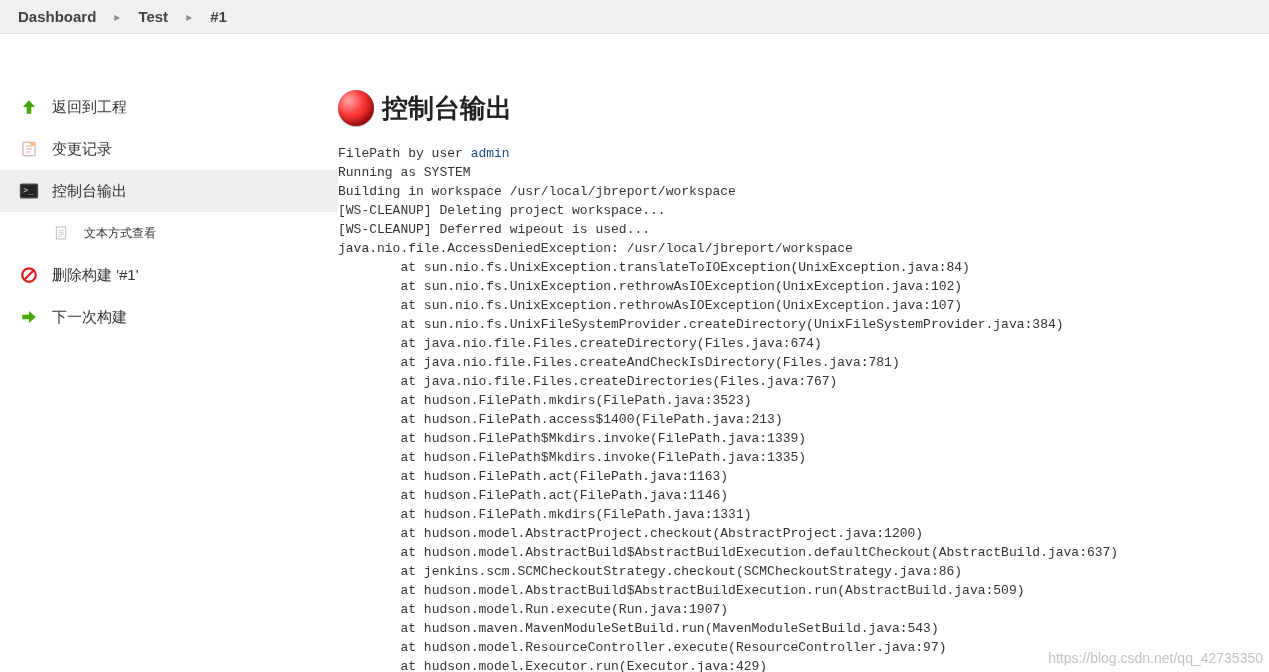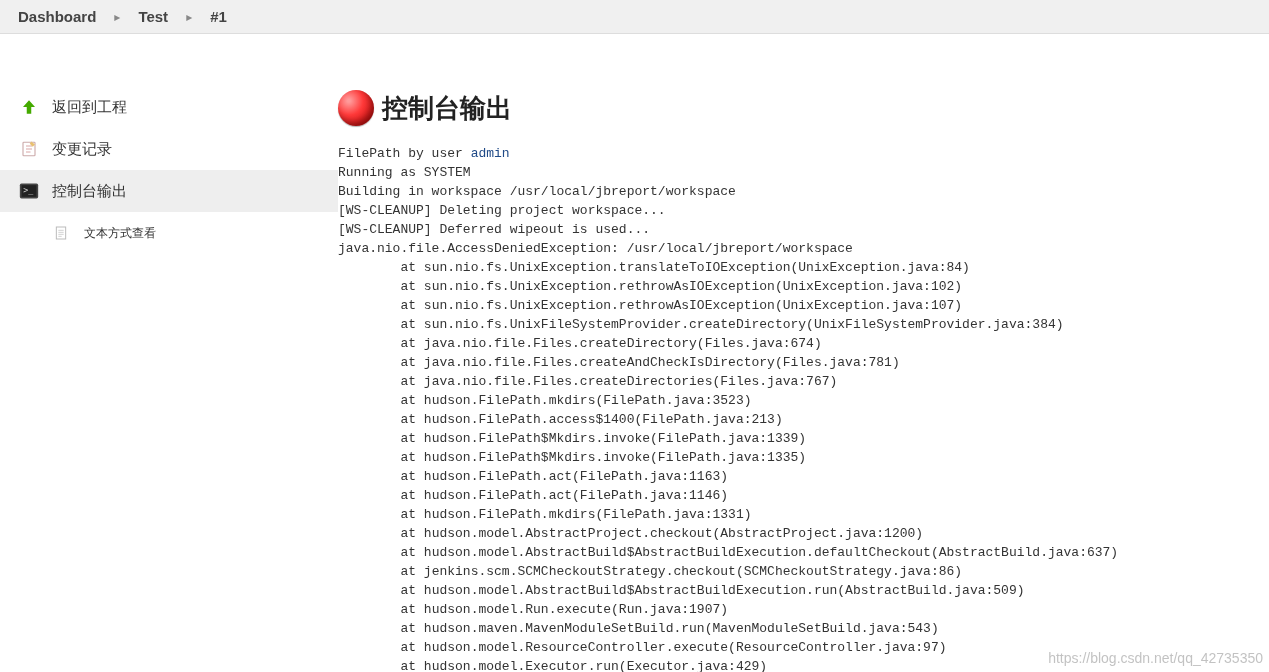--- a/index.html
+++ b/index.html
@@ -82,21 +82,38 @@
             <line x1="8" y1="8" x2="16" y2="8" stroke="#bbb"></line>
             <line x1="8" y1="11" x2="16" y2="11" stroke="#bbb"></line>
             <line x1="8" y1="14" x2="16" y2="14" stroke="#bbb"></line>
             <line x1="8" y1="17" x2="13" y2="17" stroke="#bbb"></line>
           </svg>
       </span>
       <span>文本方式查看</span>
     </div>
 
 
+    <div class="side-item">
+      <span class="ico">
+        <svg width="18" height="18" viewBox="0 0 24 24">
+            <circle cx="12" cy="12" r="9" fill="none" stroke="#d22" stroke-width="3"></circle>
+            <line x1="5" y1="19" x2="19" y2="5" stroke="#d22" stroke-width="3"></line>
+          </svg>
+      </span>
+      <span>删除构建 '#1'</span>
+    </div>
 
+    <div class="side-item">
+      <span class="ico">
+        <svg width="18" height="18" viewBox="0 0 24 24">
+            <path fill="#4a0" d="M3 9 L12 9 L12 4 L21 12 L12 20 L12 15 L3 15 Z"></path>
+          </svg>
+      </span>
+      <span>下一次构建</span>
+    </div>
 
   </div>
 
   <div class="content">
     <div class="heading">
       <span class="red-ball"></span>
       <h1>控制台输出</h1>
     </div>
 
     <div class="console"><span>FilePath by user </span><a>admin</a>

